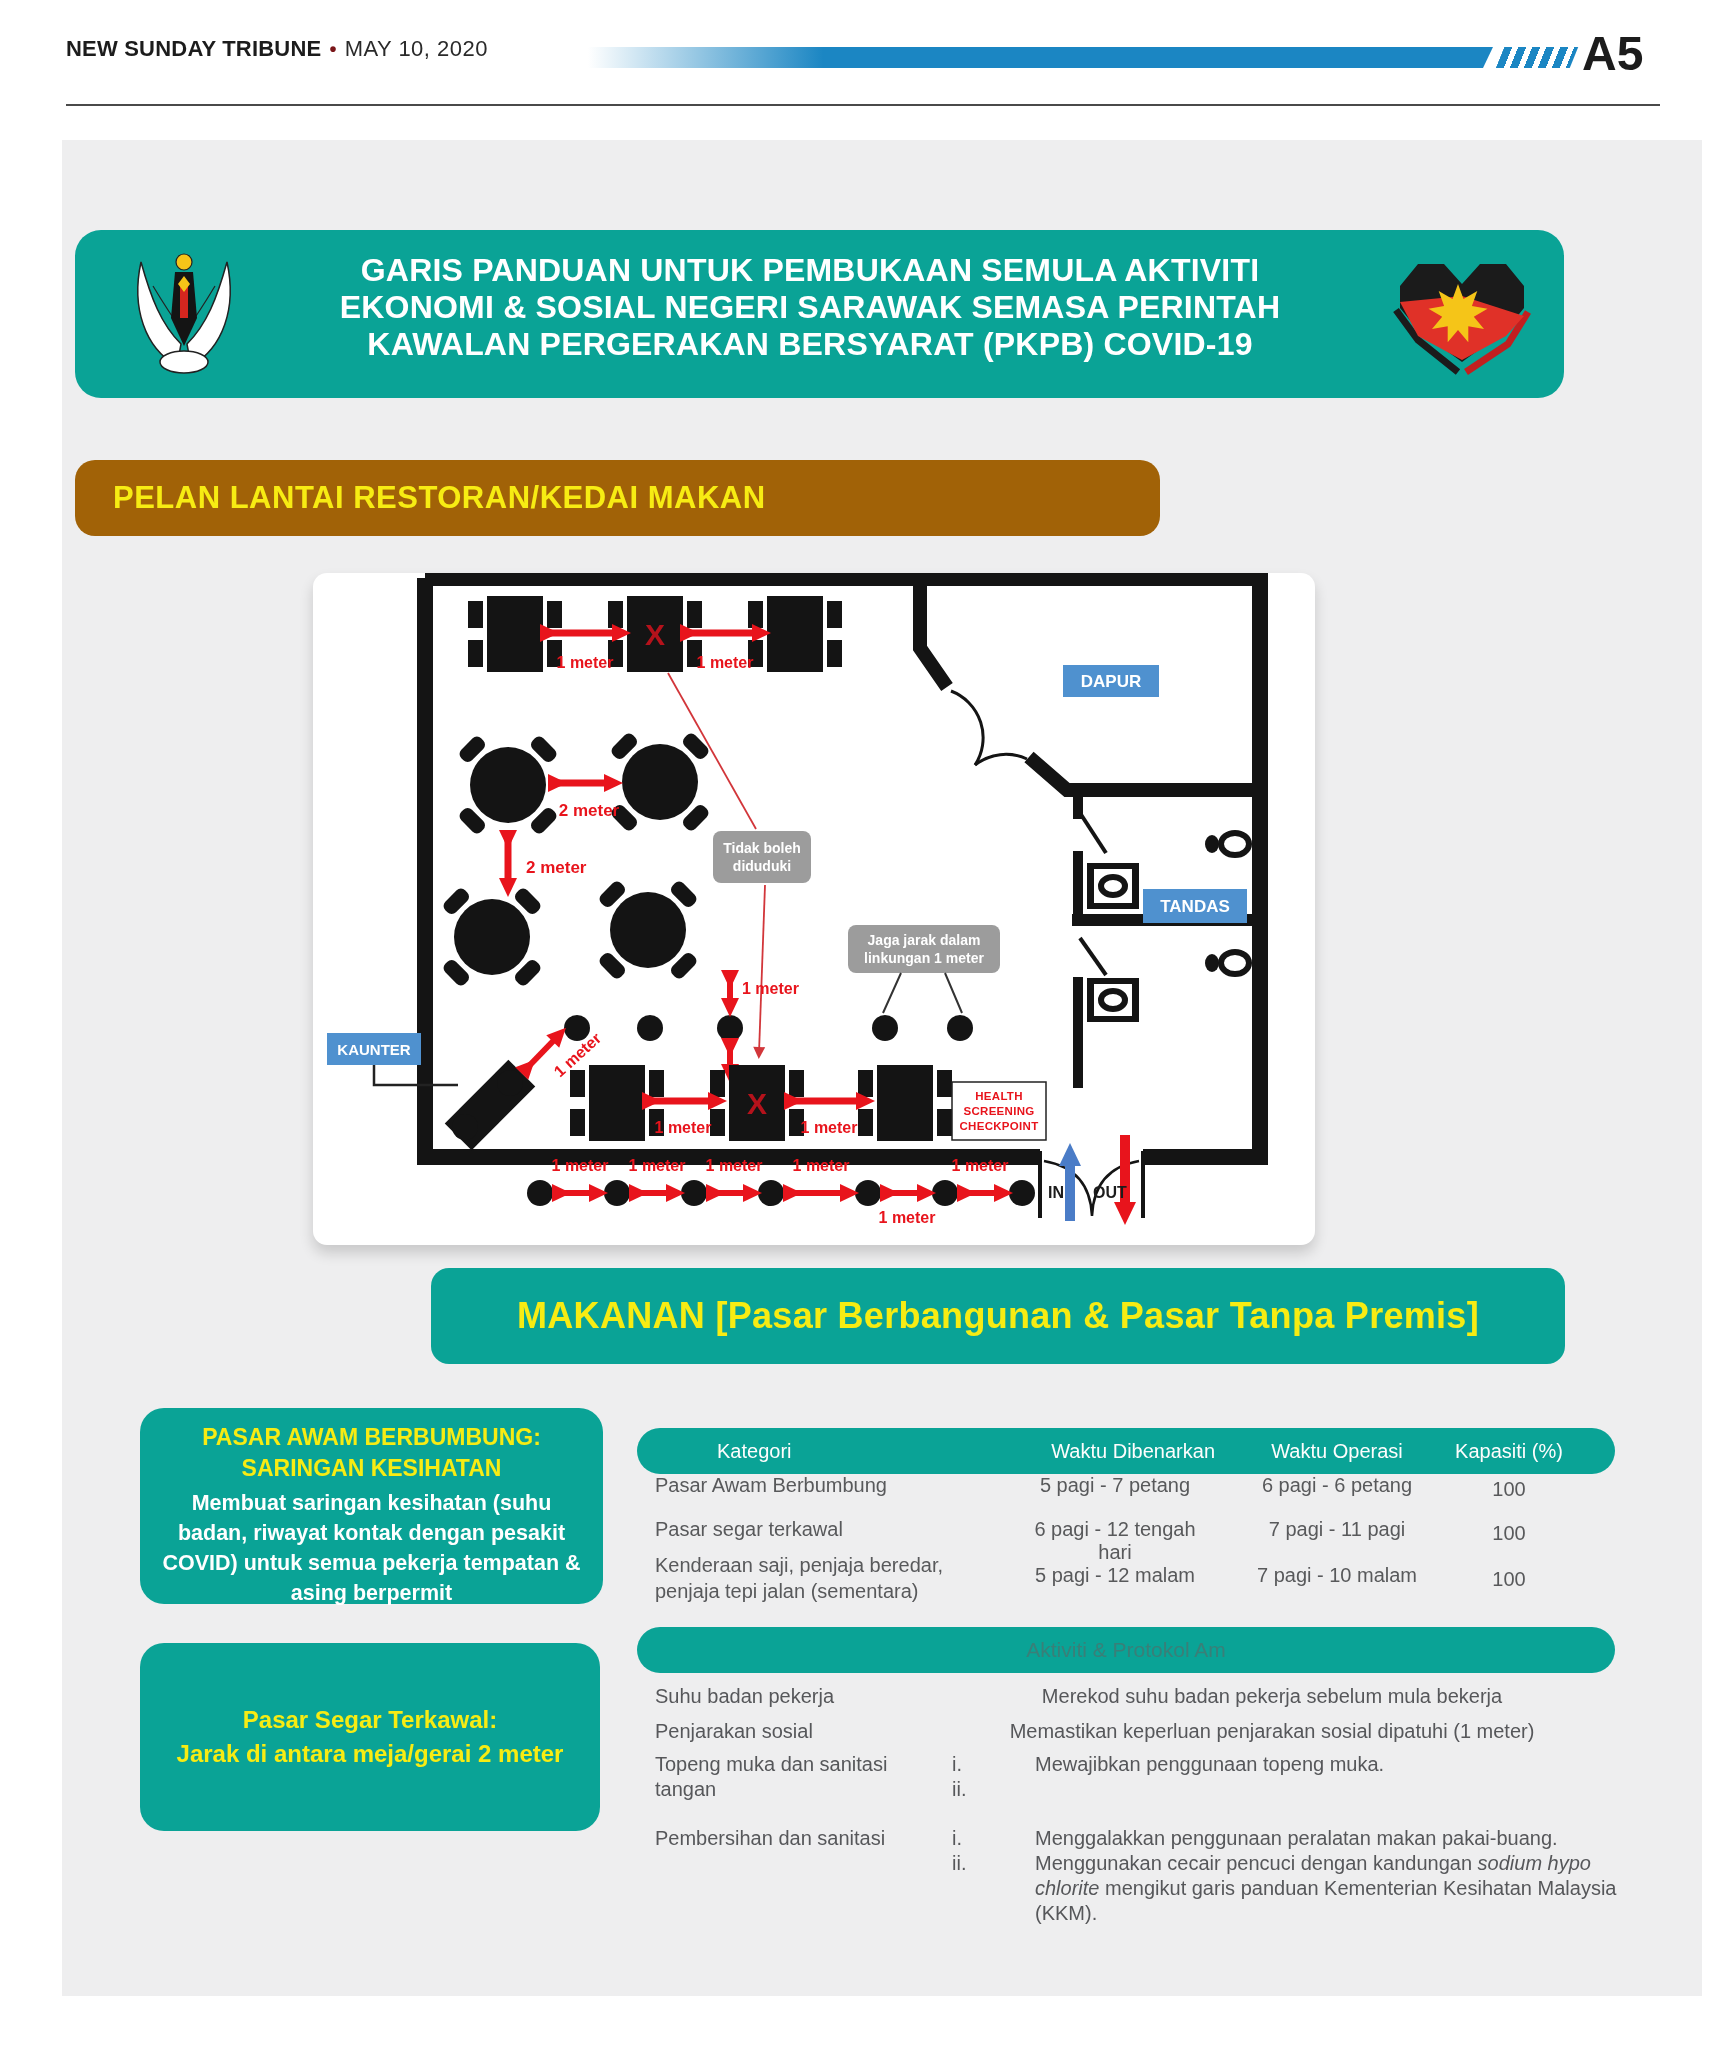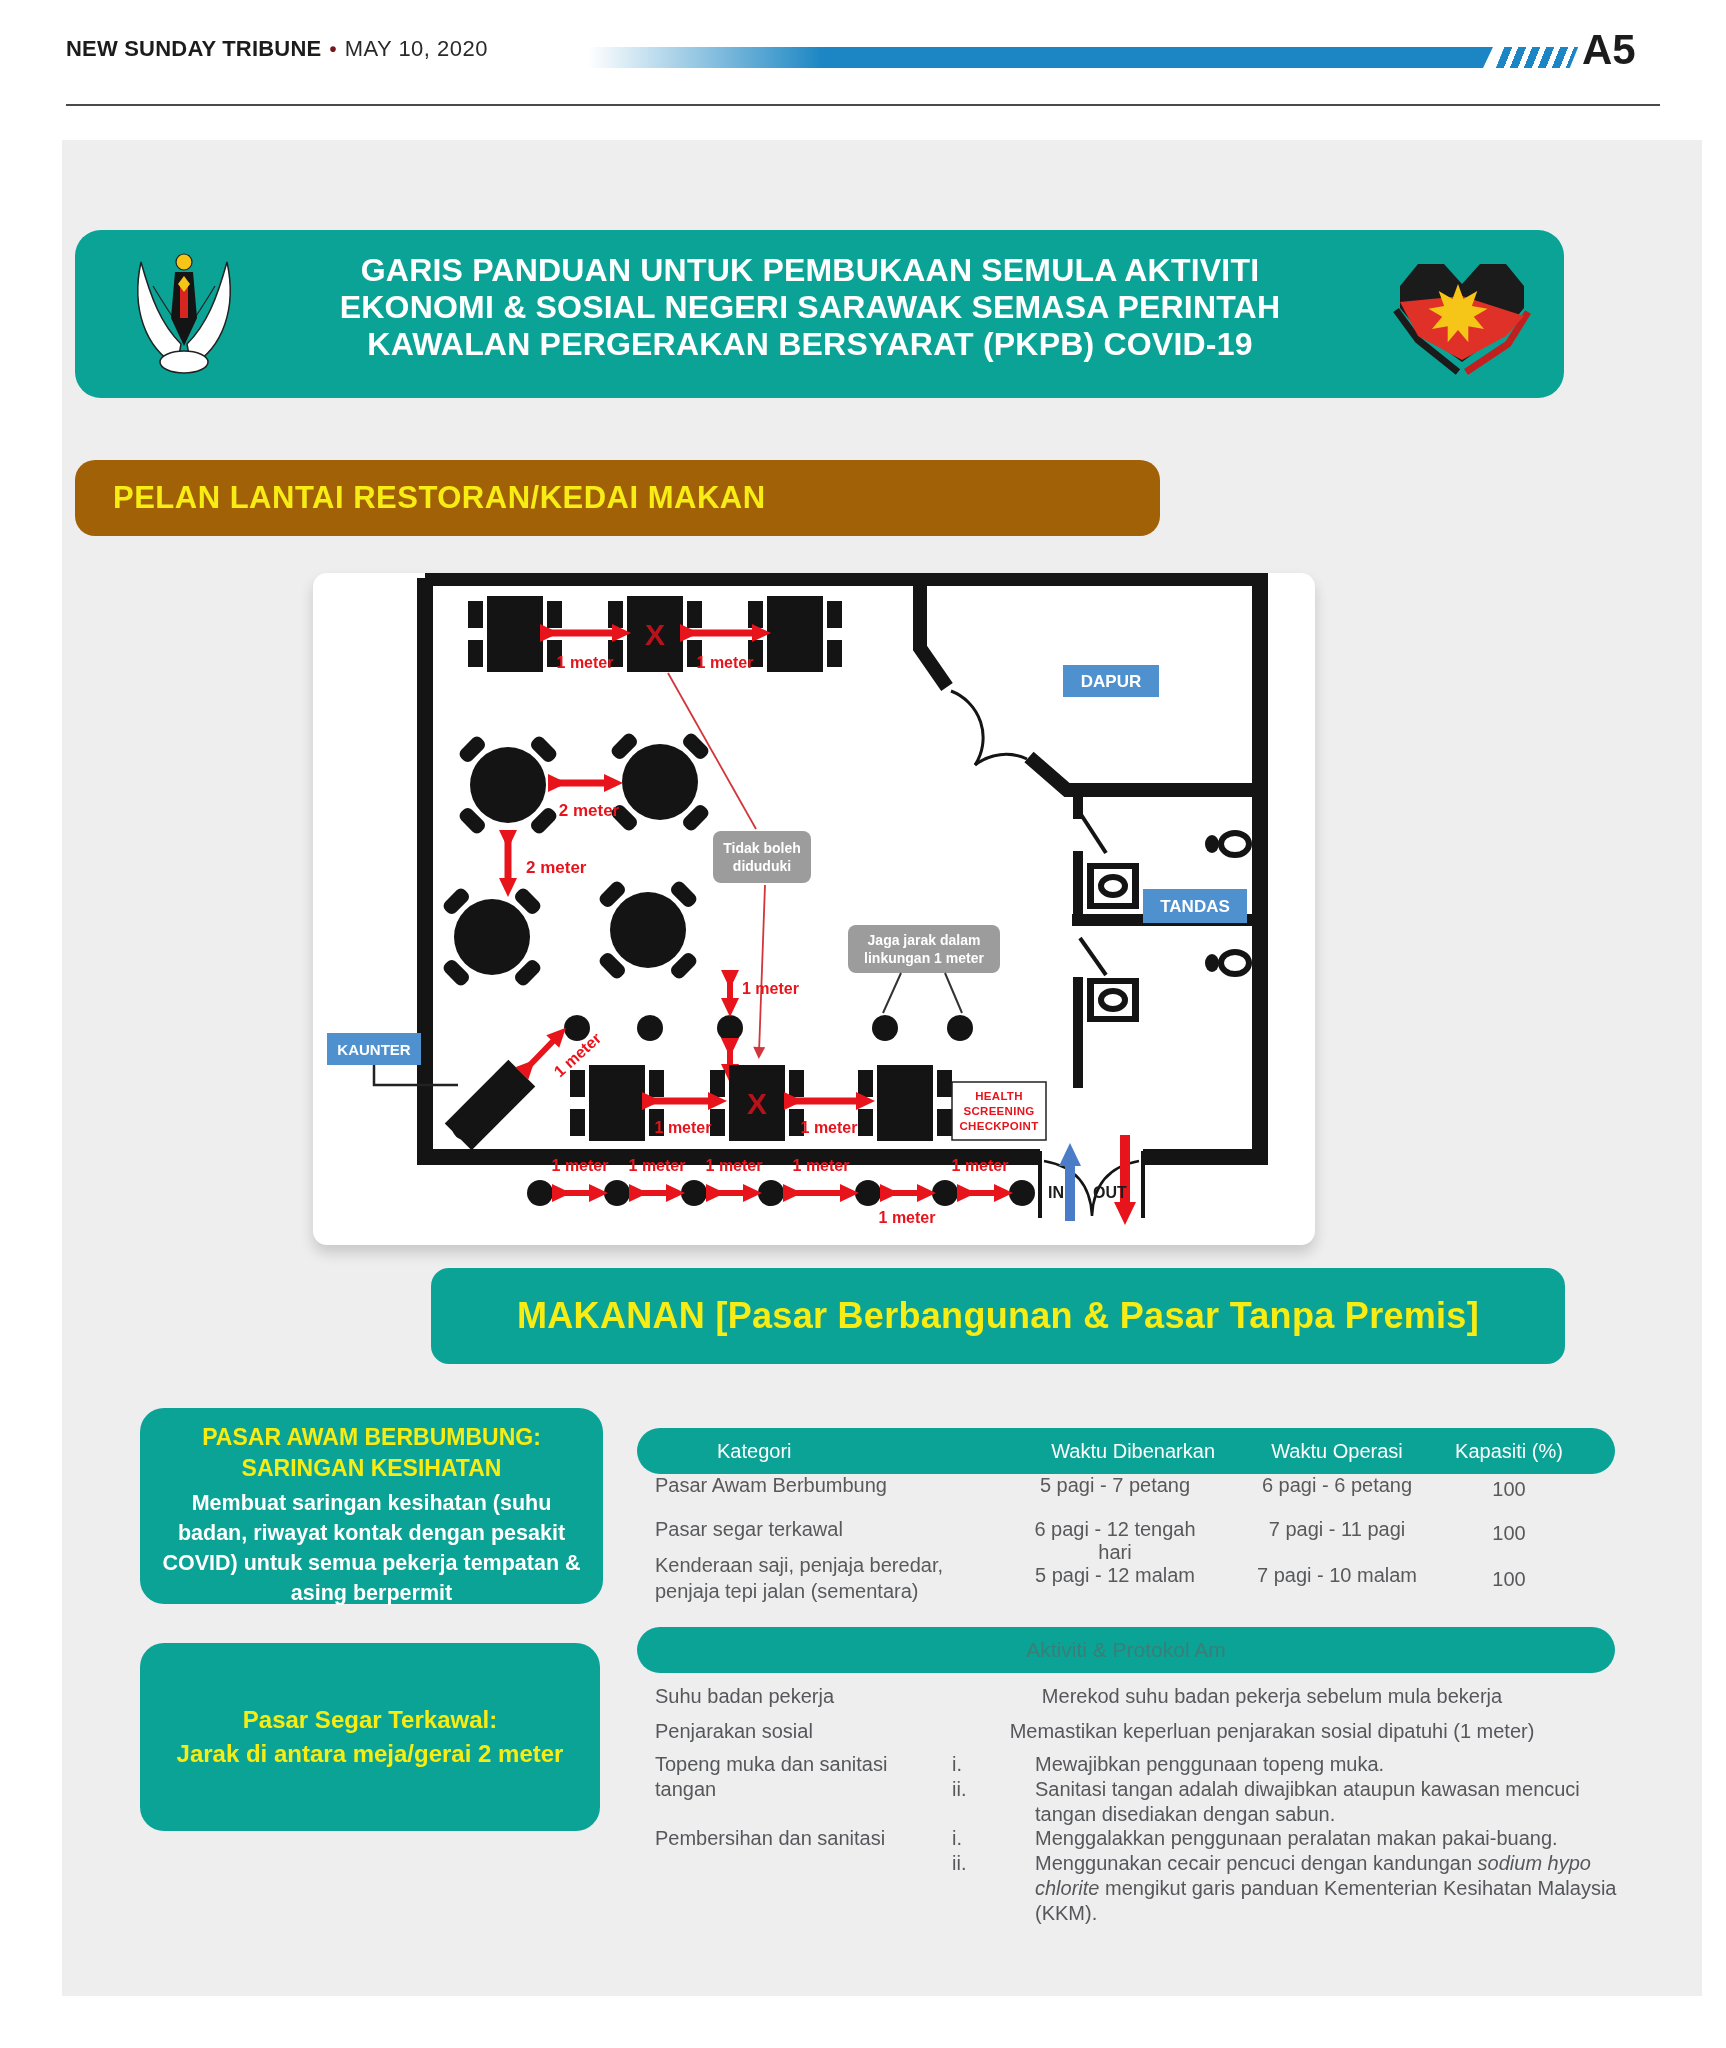--- a/index.html
+++ b/index.html
@@ -10,21 +10,21 @@
   
   .masthead{left:66px;top:36px;font-size:22px;font-weight:900;color:#1c1c1c;letter-spacing:.2px;}
   .masthead .bullet{color:#7a1619;font-size:20px;padding:0 8px;}
   .masthead .date{font-weight:400;color:#2a2a2a;letter-spacing:.5px;}
   .headbar{left:588px;top:47px;width:905px;height:21px;
     background:linear-gradient(90deg, rgba(27,134,195,0) 0%, #1b86c3 26%, #1b86c3 100%);
     clip-path:polygon(0 0,100% 0,calc(100% - 10px) 100%,0 100%);}
   .headhatch{left:1500px;top:47px;width:74px;height:21px;
     background:repeating-linear-gradient(90deg,#1b86c3 0 8px,#ffffff 8px 14px);
     transform:skewX(-22deg);}
-  .pagenum{left:1582px;top:26px;font-size:42px;font-weight:900;color:#1c1c1c;text-align:center;}
+  .pagenum{left:1582px;top:26px;font-size:48px;font-weight:900;color:#1c1c1c;text-align:center;}
   .headrule{left:66px;top:104px;width:1594px;height:2px;background:#4a4a4a;}
 
   
   .canvas{left:62px;top:140px;width:1640px;height:1856px;background:#eeeeef;}
 
   
   .banner{left:75px;top:230px;width:1489px;height:168px;background:#0aa396;border-radius:26px;}
   .banner-title{left:250px;top:252px;width:1120px;text-align:center;color:#ffffff;
     font-size:32px;line-height:37px;font-weight:900;letter-spacing:.2px;}
   .crest{left:125px;top:246px;}
@@ -351,21 +351,20 @@
     <div class="plabel" style="top:57px">Suhu badan pekerja</div>
     <div class="ptext" style="top:57px">Merekod suhu badan pekerja sebelum mula bekerja</div>
 
     <div class="plabel" style="top:92px">Penjarakan sosial</div>
     <div class="ptext" style="top:92px">Memastikan keperluan penjarakan sosial dipatuhi (1 meter)</div>
 
     <div class="plabel" style="top:125px">Topeng muka dan sanitasi tangan</div>
     <div class="pnum" style="top:125px">i.</div>
     <div class="ptext2" style="top:125px">Mewajibkan penggunaan topeng muka.</div>
     <div class="pnum" style="top:150px">ii.</div>
-    <div class="ptext2" style="top:150px;width:545px">Sanitasi tangan adalah diwajibkan ataupun kawasan mencuci tangan disediakan dengan sabun.</div>
 
     <div class="plabel" style="top:199px">Pembersihan dan sanitasi</div>
     <div class="pnum" style="top:199px">i.</div>
     <div class="ptext2" style="top:199px">Menggalakkan penggunaan peralatan makan pakai-buang.</div>
     <div class="pnum" style="top:224px">ii.</div>
     <div class="ptext2" style="top:224px;width:600px"><span>Menggunakan cecair pencuci dengan kandungan </span><em>sodium hypo chlorite</em><span> mengikut garis panduan Kementerian Kesihatan Malaysia (KKM).</span></div>
   </div>
 
 </div>
 

